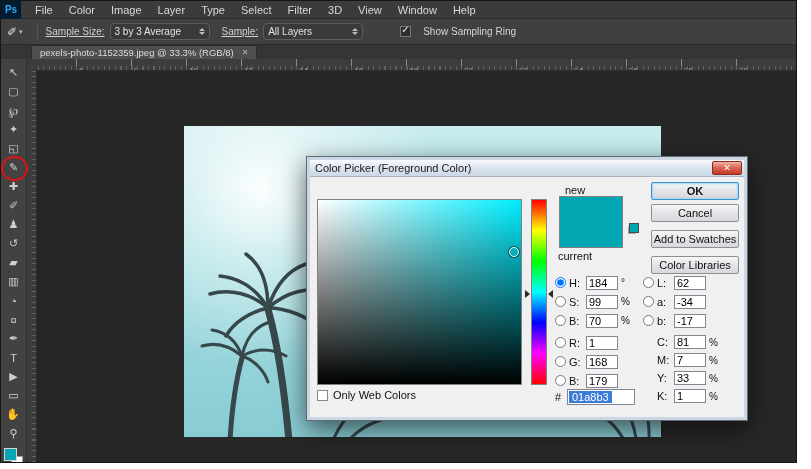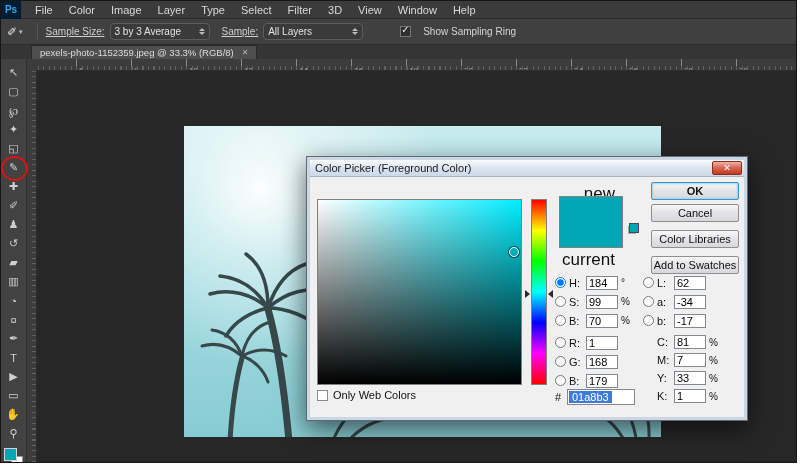--- a/index.html
+++ b/index.html
@@ -106,21 +106,21 @@
   .field-marker { position:absolute; left:calc(97% - 6px); top:calc(29% - 6px);
                   width:10px; height:10px; border:1px solid #f5f5f5; border-radius:50%;
                   box-shadow:0 0 0 1px rgba(0,0,0,0.55); }
   .hue-slider { position:absolute; left:224px; top:42px; width:16px; height:186px;
                 border:1px solid #808080;
                 background:linear-gradient(to bottom,#f00 0%,#ff0 16.6%,#0f0 33.3%,#0ff 50%,#00f 66.6%,#f0f 83.3%,#f00 100%); }
   .hue-handle { position:absolute; width:0; height:0; top:calc(51% - 4px);
                 border-top:4px solid transparent; border-bottom:4px solid transparent; }
   .hue-handle.l { left:-7px; border-left:5px solid #2a2a2a; }
   .hue-handle.r { right:-7px; border-right:5px solid #2a2a2a; }
-  .nc-label { position:absolute; left:244px; width:64px; text-align:right; font-size:17px; }
+  .nc-label { position:absolute; left:236px; width:64px; text-align:center; font-size:11px; }
   .nc-label.new { top:27px; }
   .nc-label.cur { top:93px; }
   .nc-swatch { position:absolute; left:252px; top:39px; width:64px; height:52px;
                border:1px solid #808080; }
   .nc-half { width:100%; height:50%; }
   .cube-icon { position:absolute; left:322px; top:66px; width:10px; height:10px;
                border:1px solid #4a4a4a; box-shadow:-2px 2px 0 -1px #9fb0b2; }
   .dlg-buttons { position:absolute; left:344px; top:25px; width:88px;
                  display:flex; flex-direction:column; }
   .win-btn { height:18px; font-size:11px; font-family:"Liberation Sans",sans-serif;
@@ -369,22 +369,22 @@
       <div class="nc-swatch">
         <div class="nc-half" style="background-color: rgb(1, 168, 179);"></div>
         <div class="nc-half" style="background-color: rgb(1, 168, 179);"></div>
       </div>
       <div class="nc-label cur">current</div>
       <div class="cube-icon" style="background-color: rgb(1, 168, 179);"></div>
 
       <div class="dlg-buttons">
         <button class="win-btn default">OK</button>
         <button class="win-btn">Cancel</button>
+        <button class="win-btn gap">Add to Swatches</button>
         <button class="win-btn gap">Color Libraries</button>
-        <button class="win-btn gap">Add to Swatches</button>
       </div>
 
       <div class="field-group hsb">
 
           <div class="field-row">
             <input type="radio" name="cp-radio" class="radio" checked="" style="">
             <span class="flabel">H:</span>
             <input class="fvalue" value="184" style="">
             <span class="funit">°</span>
           </div>

